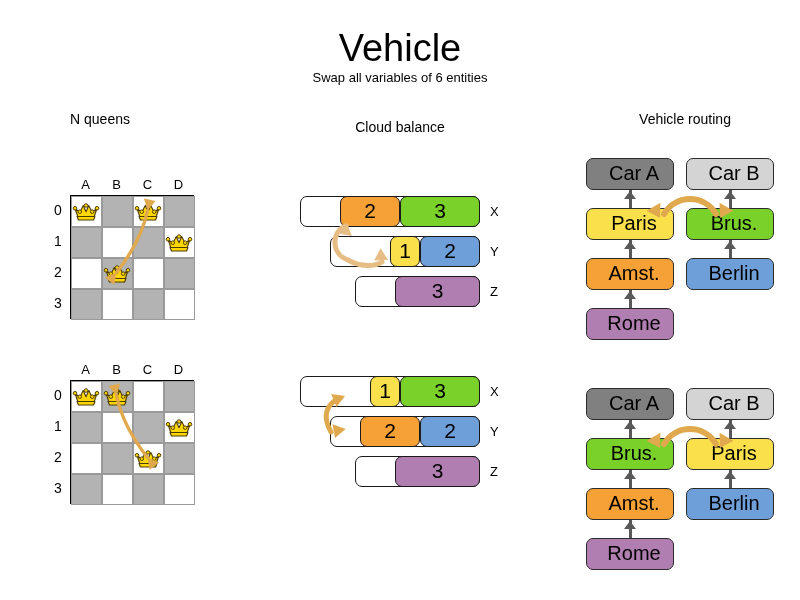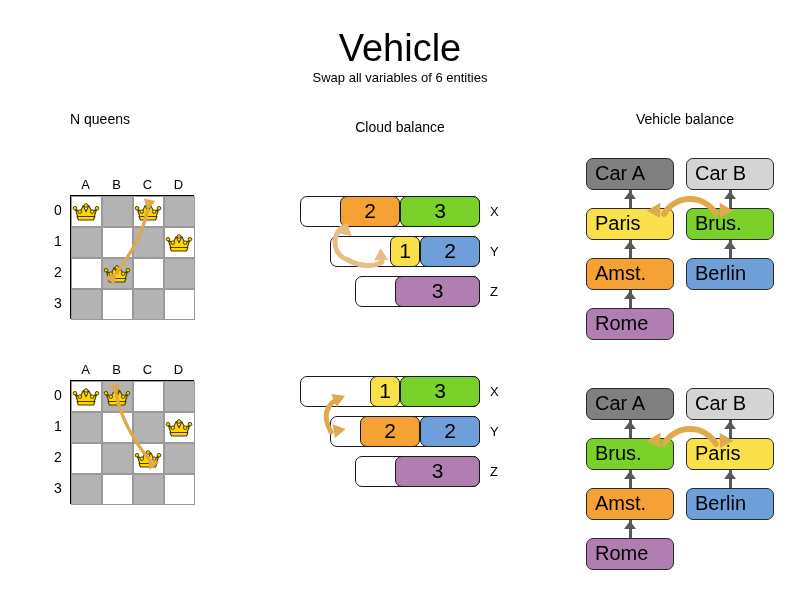--- a/index.html
+++ b/index.html
@@ -38,38 +38,38 @@
   .cloud-outer{position:absolute;top:0;height:31px;box-sizing:border-box;
       border:1.4px solid #1a1a1a;border-radius:7px;background:#fff;}
   .seg{position:absolute;top:0;height:31px;box-sizing:border-box;
       border:1.4px solid #1a1a1a;border-radius:7px;
       font-size:21px;line-height:28px;text-align:center;color:#000;}
   .cloud-label{position:absolute;font-size:13px;line-height:31px;}
 
   
   .vbox{position:absolute;box-sizing:border-box;width:88px;height:32px;
      border:1.6px solid #2b2b2b;border-radius:7px;
-     font-size:20px;line-height:29px;text-align:left;color:#000;padding-left:8px;}
+     font-size:20px;line-height:29px;text-align:center;color:#000;padding-left:8px;}
   .vlink{position:absolute;width:3px;background:#595959;}
   .varrow{position:absolute;width:0;height:0;
      border-left:6px solid transparent;border-right:6px solid transparent;
      border-bottom:8px solid #595959;}
 
   .swaparrow{position:absolute;overflow:visible;}
 </style>
 </head>
 <body>
 
 <div class="abs" id="title">Vehicle</div>
 <div class="abs" id="subtitle">Swap all variables of 6 entities</div>
 
 <div class="abs section-title" id="t-queens">N queens</div>
 <div class="abs section-title" id="t-cloud">Cloud balance</div>
 <div class="abs" id="t-route">
-  <div class="section-title">Vehicle balance</div>
+  <div class="section-title">Vehicle routing</div>
 </div>
 
 <div class="abs board-wrap" id="board-before" style="left:25px;top:176px;">
     <div class="colhead" style="left: 45px; top: 2px;">A</div>
     <div class="colhead" style="left: 76px; top: 2px;">B</div>
     <div class="colhead" style="left: 107px; top: 2px;">C</div>
     <div class="colhead" style="left: 138px; top: 2px;">D</div>
     <div class="rowhead" style="left: 26px; top: 19px;">0</div>
     <div class="rowhead" style="left: 26px; top: 50px;">1</div>
     <div class="rowhead" style="left: 26px; top: 81px;">2</div>

